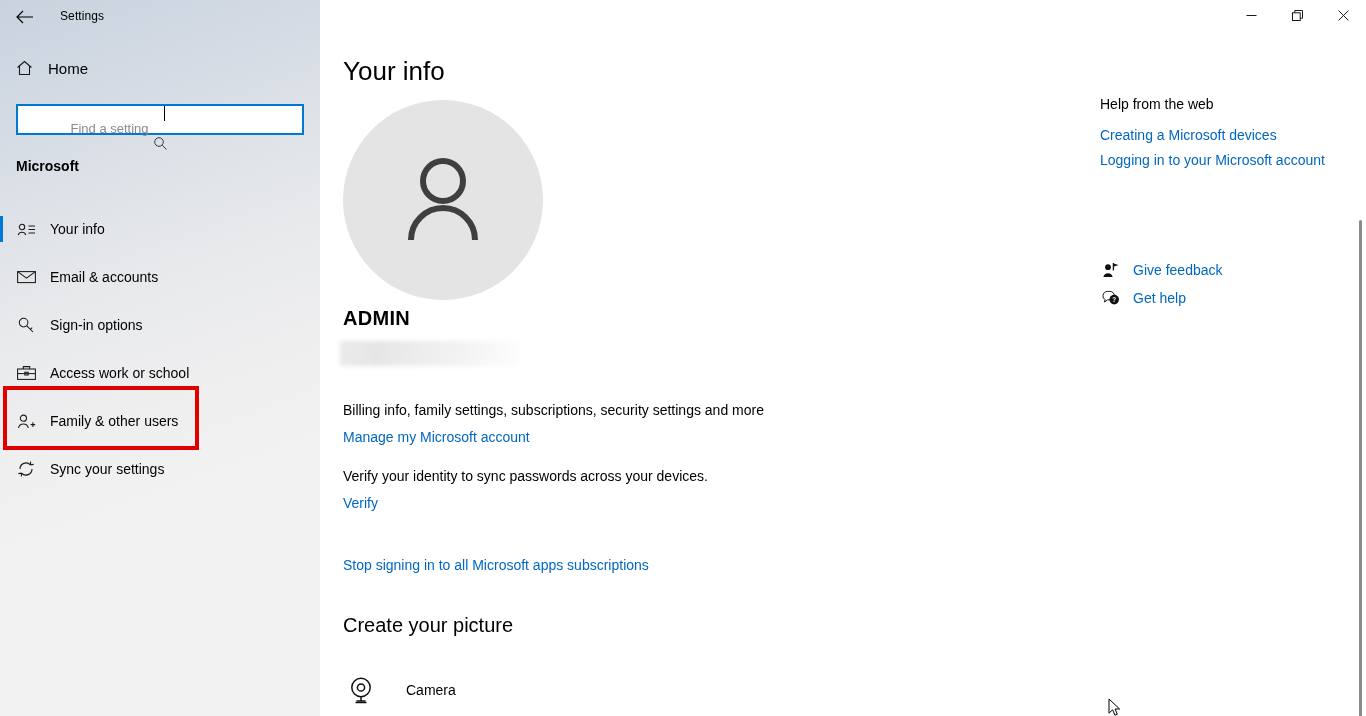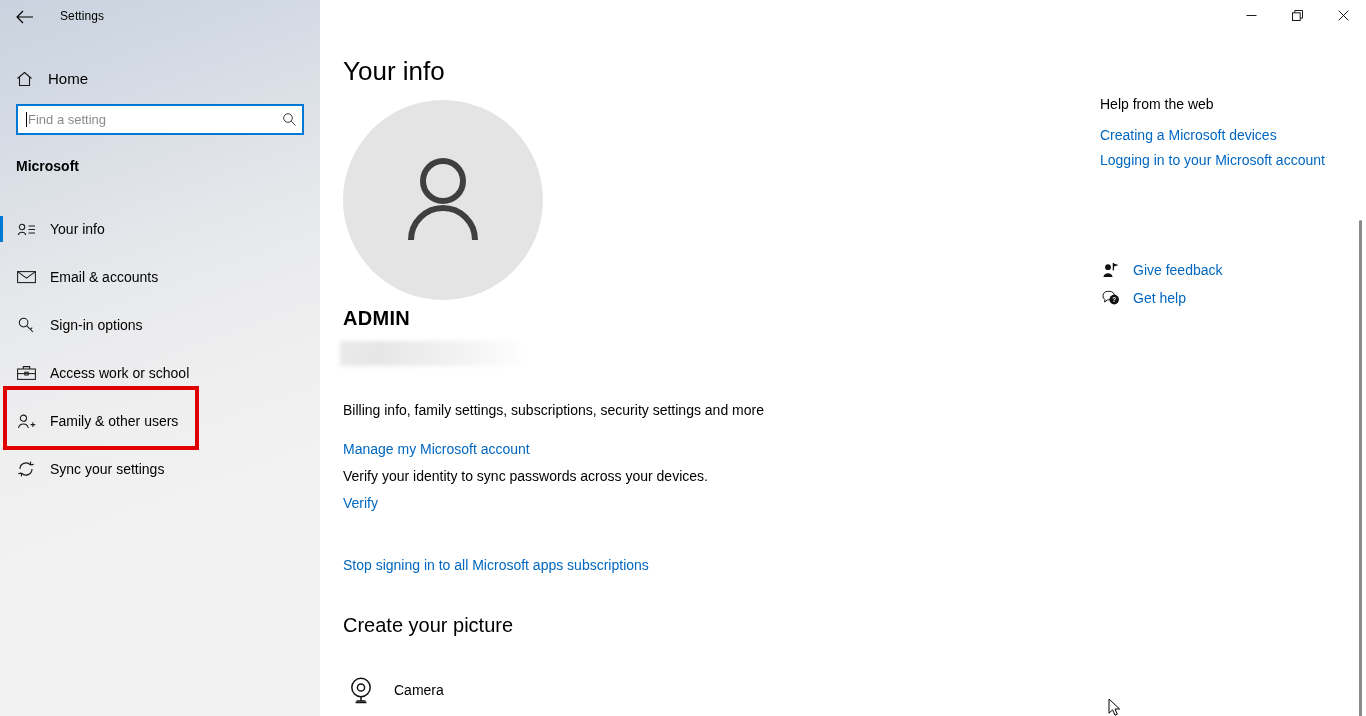--- a/index.html
+++ b/index.html
@@ -63,21 +63,21 @@
     left: 60px; top: 9px;
     font-size: 12px;
     color: #000000;
     letter-spacing: 0.1px;
   }
 
   .home-row {
     position: absolute;
     left: 0; top: 60px;
     width: 320px; height: 27px;
-    display: flex; align-items: flex-end;
+    display: flex; align-items: flex-start;
     cursor: default;
   }
   .home-icon {
     width: 40px;
     display: flex; align-items: center; justify-content: center;
     margin-left: 4px;
   }
   .home-label {
     font-size: 15px;
     color: #000000;
@@ -85,20 +85,21 @@
   }
 
   .search-wrap {
     position: absolute;
     left: 16px; top: 104px;
     width: 288px; height: 31px;
     background: #ffffff;
     border: 2px solid #0078d4;
     display: flex;
     align-items: center;
+    flex-direction: column;
   }
   .search-caret {
     width: 1px;
     height: 15px;
     background: #000;
     margin-left: 8px;
     flex: 0 0 auto;
   }
   .search-input {
     flex: 1 1 auto;
@@ -218,21 +219,21 @@
   }
   .link {
     position: absolute;
     font-size: 14px;
     color: #0067c0;
     cursor: default;
     text-decoration: none;
   }
 
   .t-billing  { left: 23px; top: 402px; }
-  .l-manage   { left: 23px; top: 429px; margin-top: 12px; }
+  .l-manage   { left: 23px; top: 429px; }
   .t-verifyid { left: 23px; top: 468px; }
   .l-verify   { left: 23px; top: 495px; }
   .l-stopsign { left: 23px; top: 557px; }
 
   .subhead {
     position: absolute;
     left: 23px; top: 614px;
     font-size: 20px;
     font-weight: normal;
     color: #000000;
@@ -246,21 +247,21 @@
     cursor: default;
   }
   .camera-ico {
     width: 38px; height: 38px;
     display: flex; align-items: center; justify-content: center;
     flex: 0 0 auto;
   }
   .camera-label {
     font-size: 14px;
     color: #000000;
-    margin-left: 14px;
+    margin-left: 26px;
   }
 
   
   #helppanel {
     position: absolute;
     left: 780px; top: 96px;
     width: 250px;
   }
   .help-head {
     font-size: 14px;

